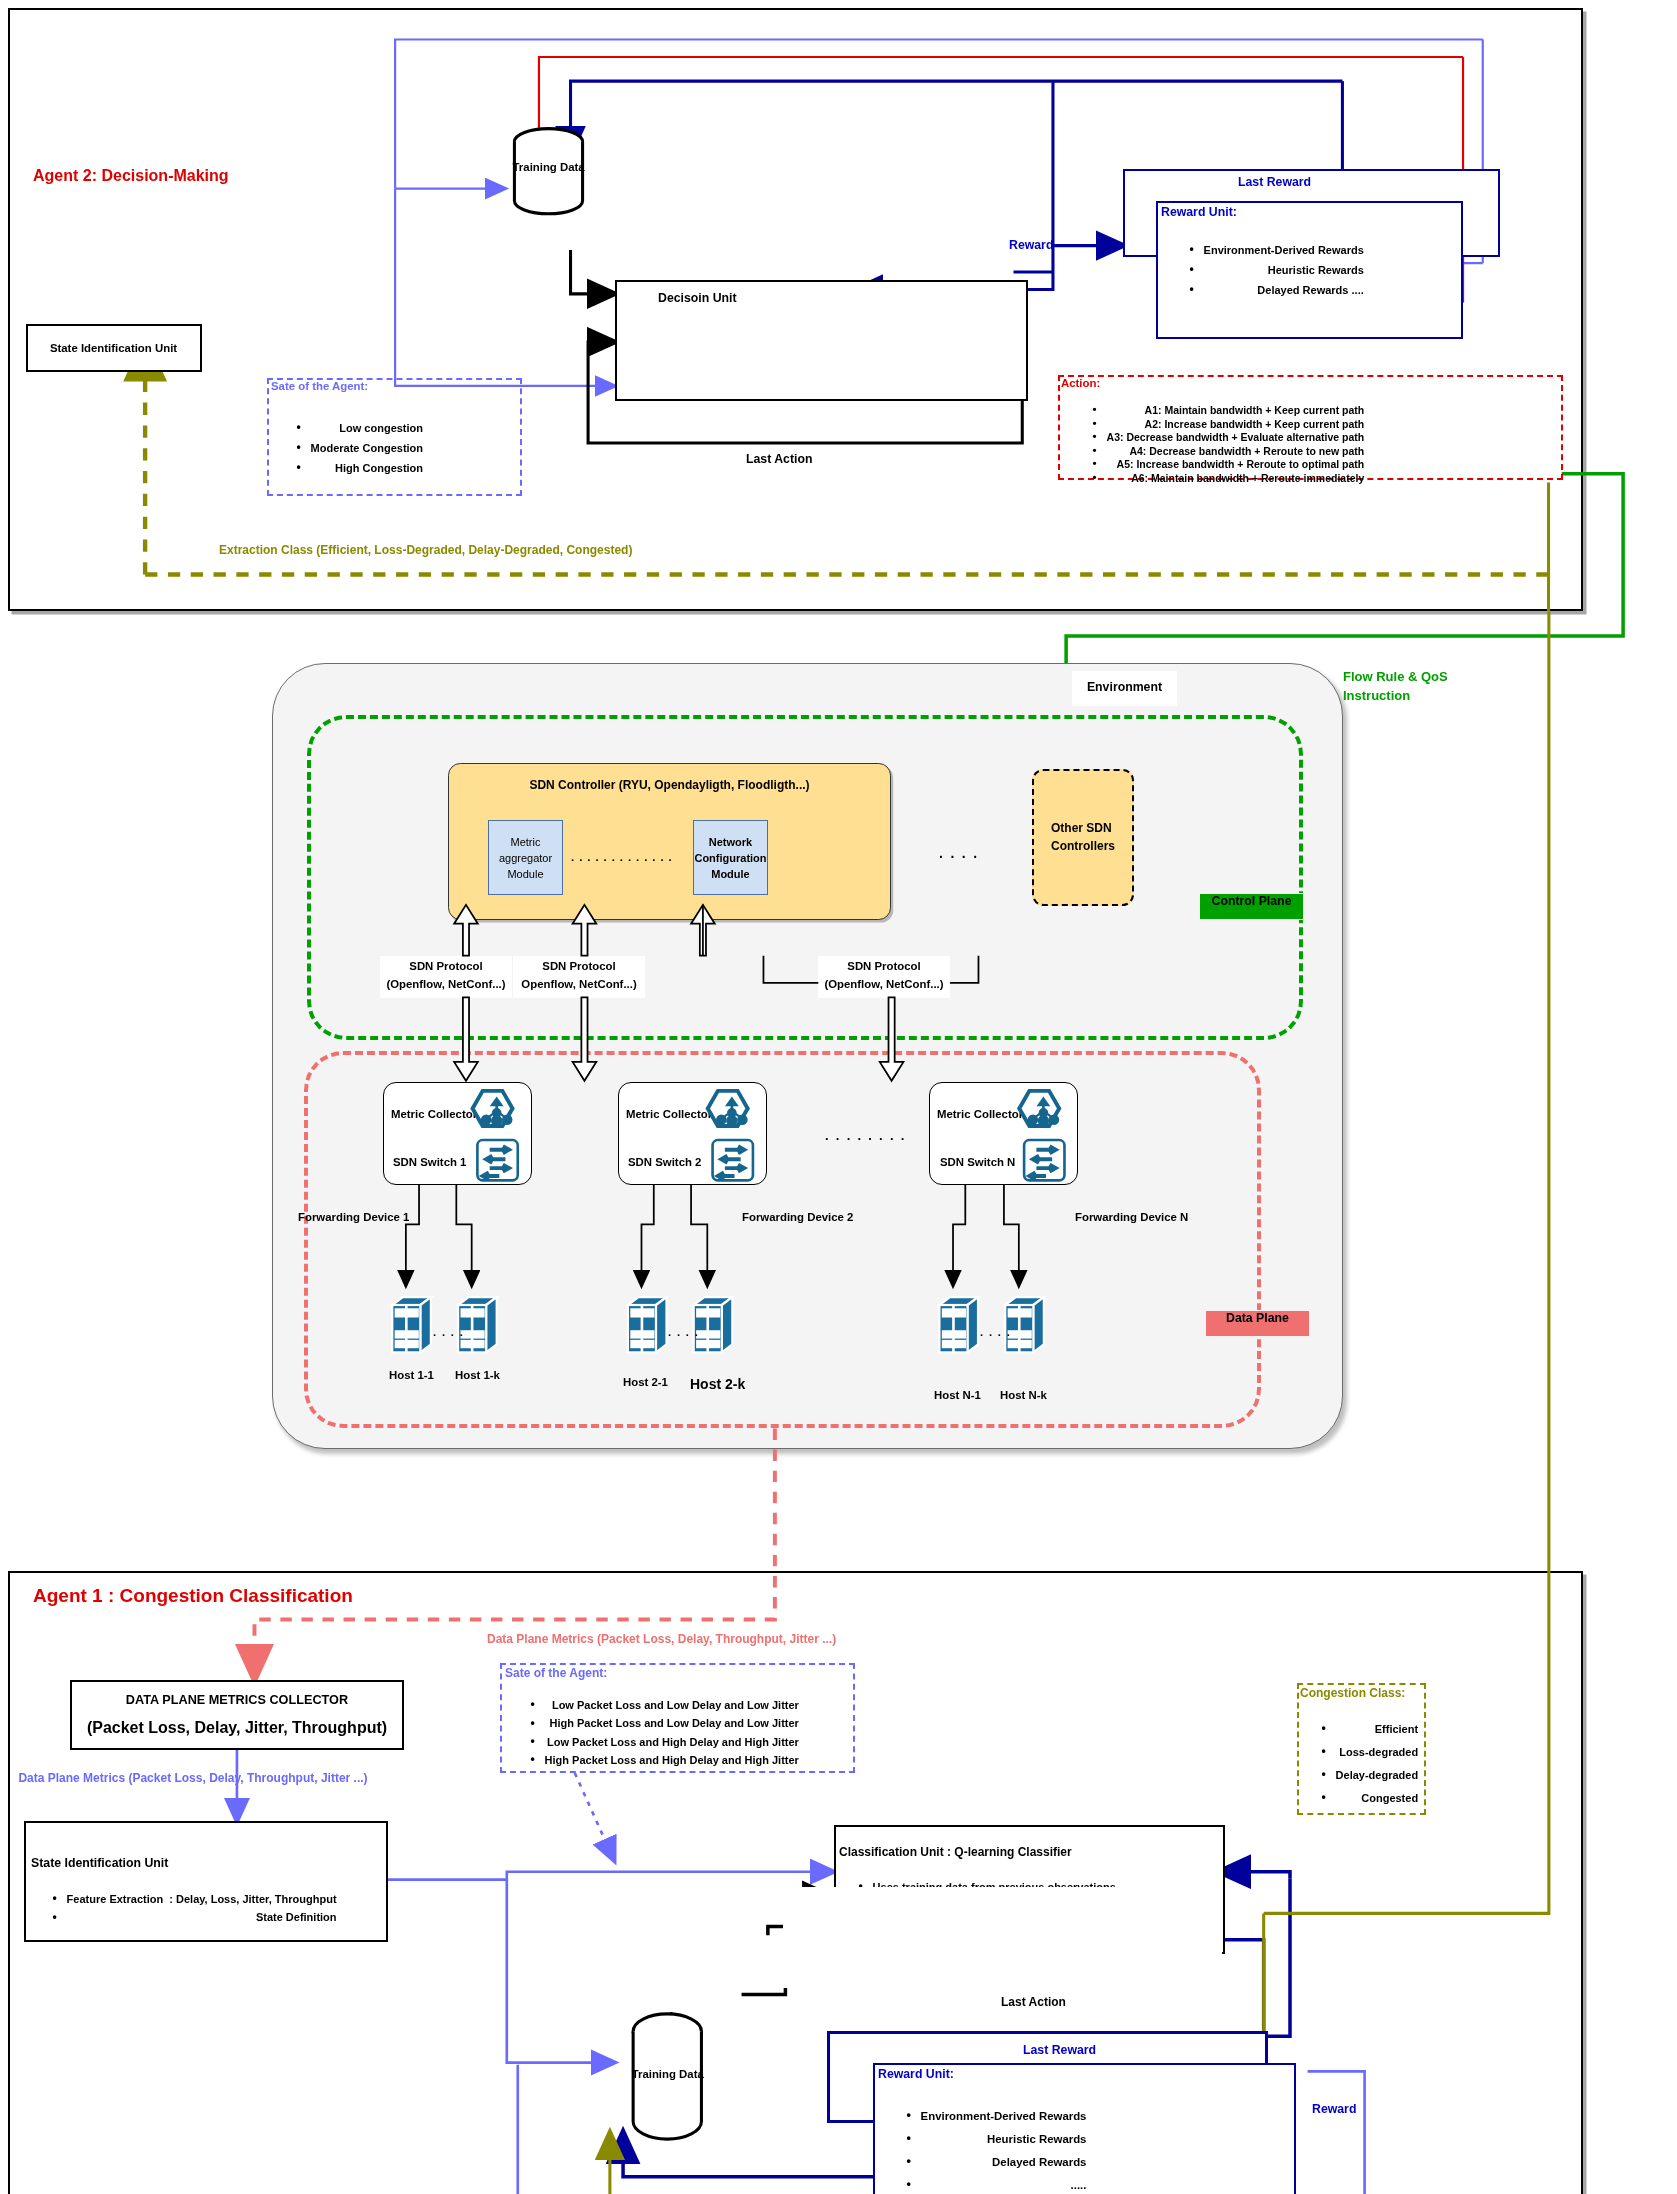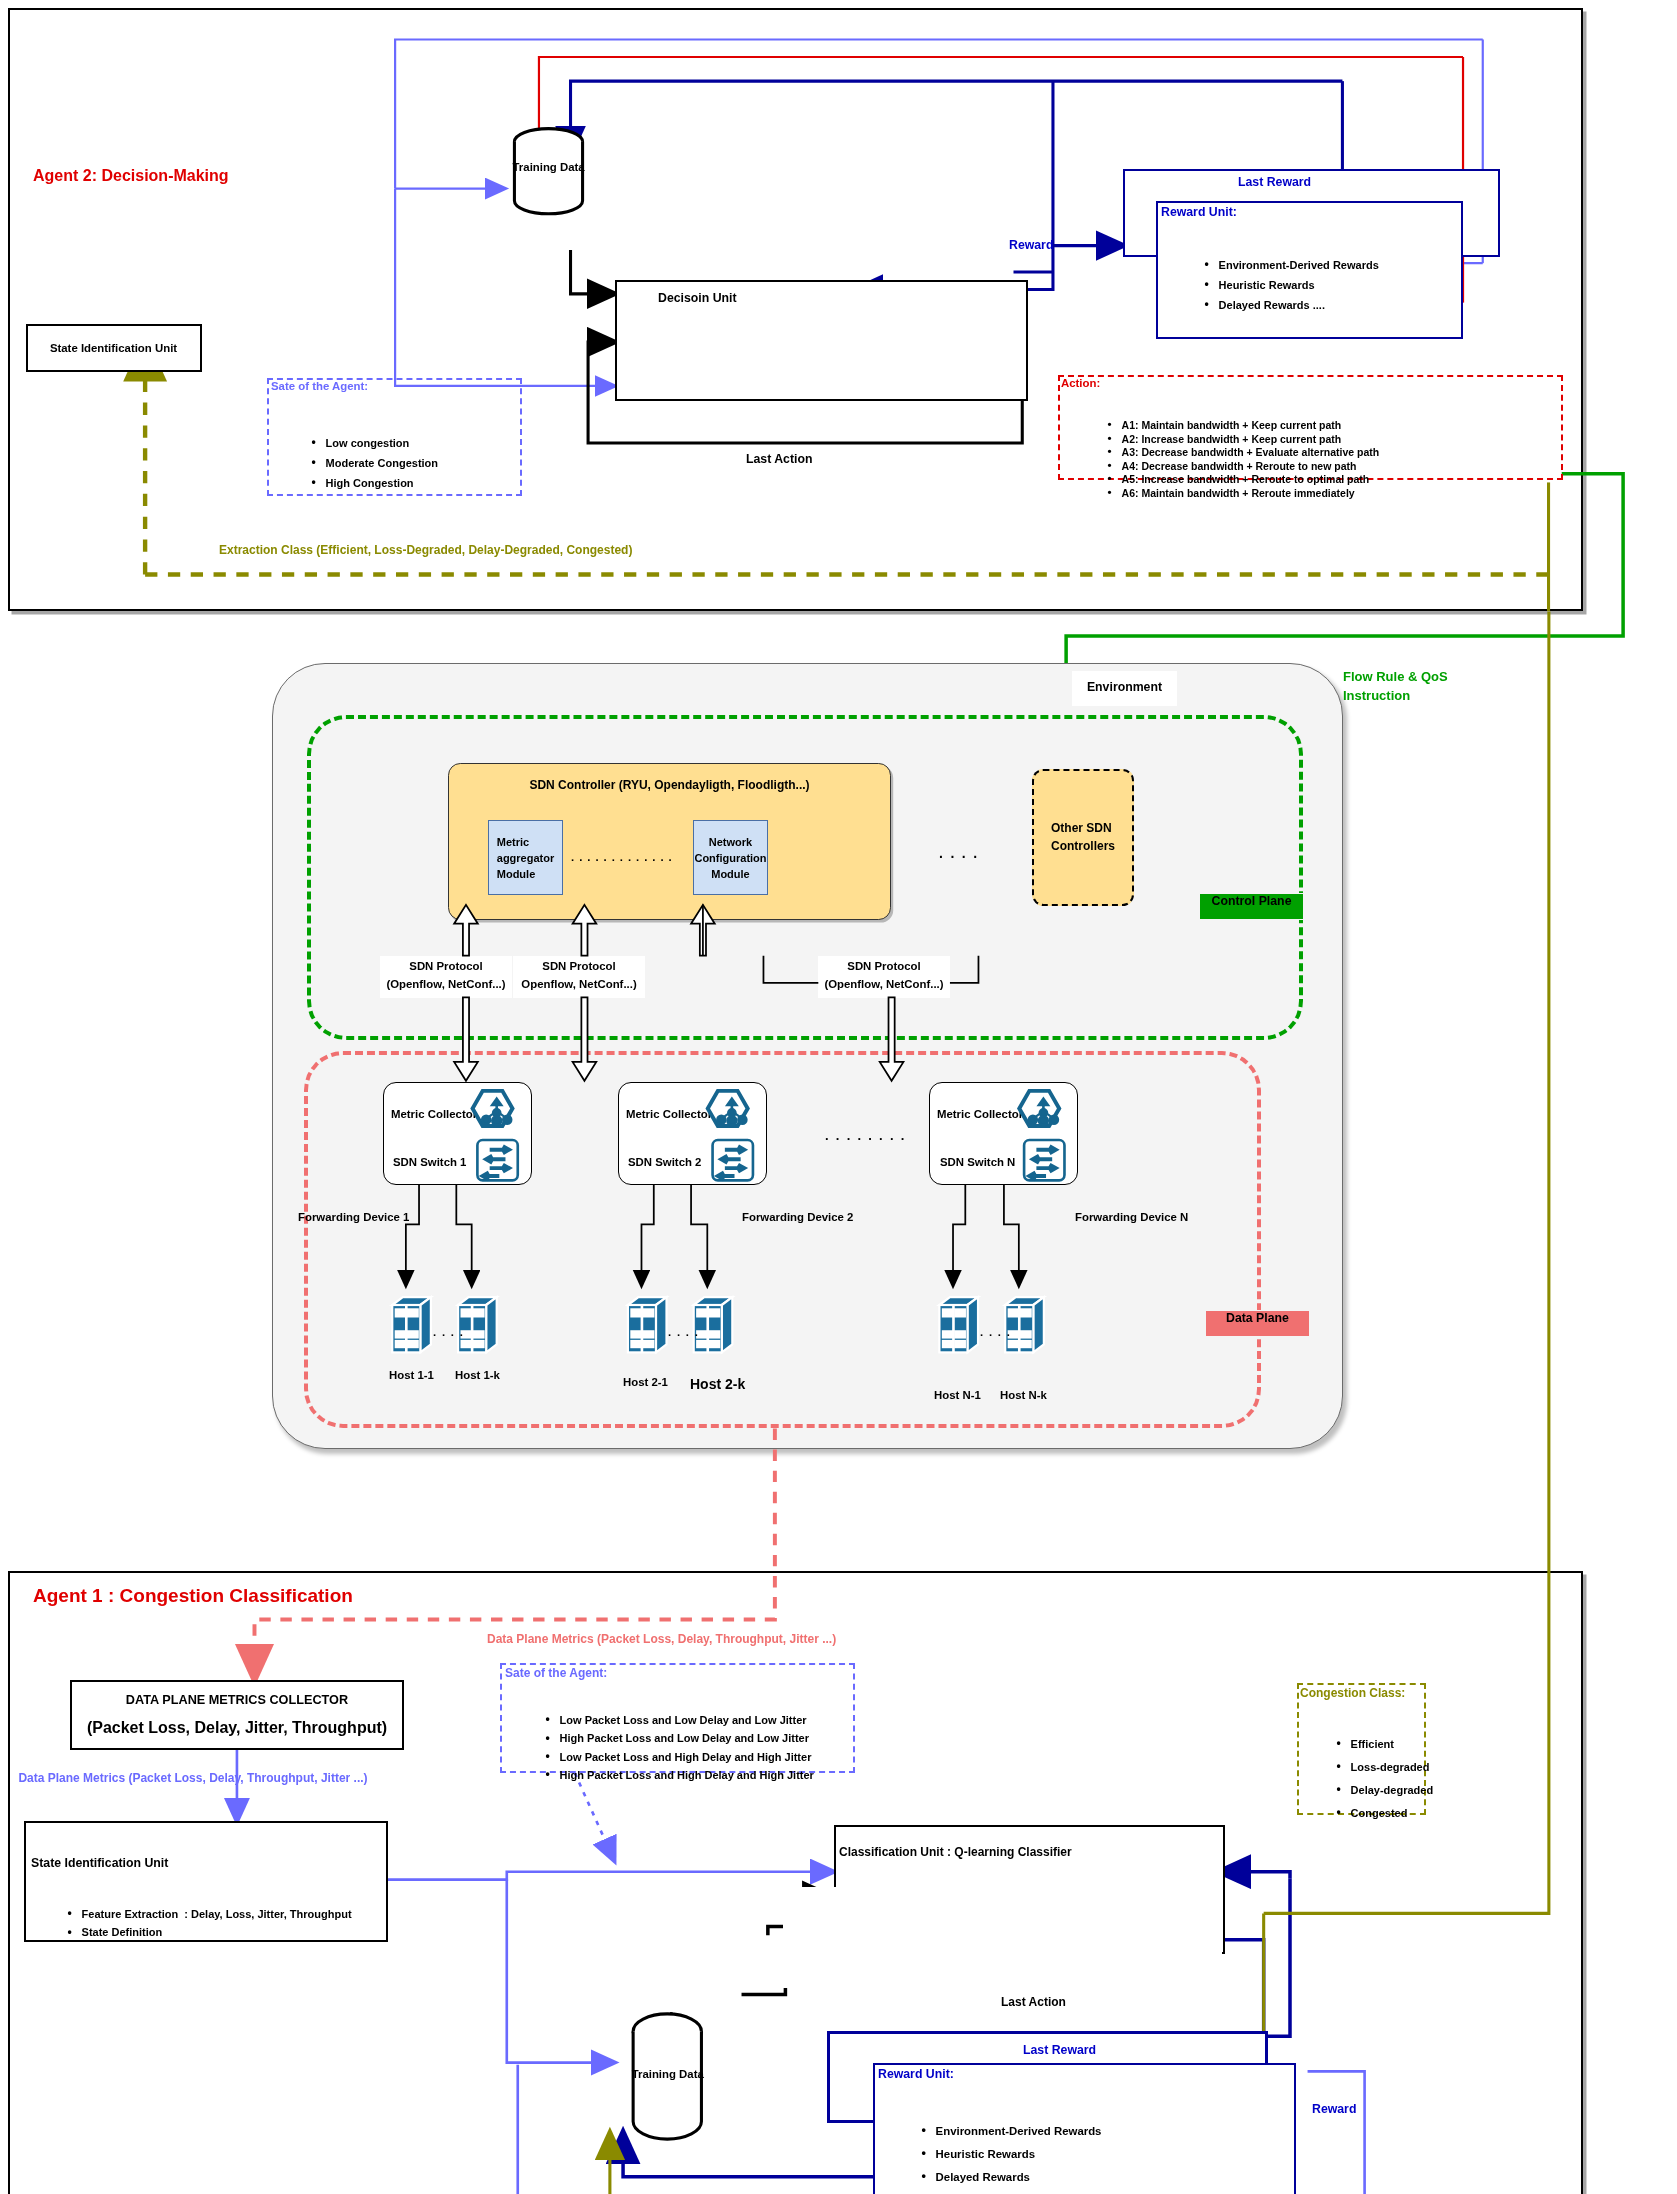--- a/index.html
+++ b/index.html
@@ -12,21 +12,21 @@
   .bluebox{border:2.2px solid #00009a;background:#fff;}
   .dash-blue{border:2.2px dashed #6a6aff;background:transparent;}
   .dash-red{border:2.6px dashed #e00000;background:transparent;}
   .dash-olive{border:2.6px dashed #8a8a00;background:transparent;}
   .lbl-red{color:#e00000;}
   .lbl-blue{color:#0000c8;}
   .lbl-periwinkle{color:#6a6aff;}
   .lbl-olive{color:#8a8a00;}
   .lbl-salmon{color:#f07070;}
   .lbl-green{color:#00a000;}
-  ul.bul{margin:16px;padding:0;list-style:none;}
+  ul.bul{margin:1px;padding:0;list-style:none;text-align:right;}
   ul.bul li{position:relative;padding-left:17.6px;font-weight:bold;color:#000;white-space:pre;}
   ul.bul li:before{content:"\2022";position:absolute;left:3.5px;top:-0.9px;font-size:1.1em;}
   .envpanel{border:1.3px solid #6b6b6b;border-radius:53px;background:#f4f4f4;box-shadow:3.5px 4.4px 4.4px rgba(0,0,0,.25);}
   .ctrl-dash{border:4.4px dashed #00a000;border-radius:39px;}
   .data-dash{border:4.4px dashed #f07070;border-radius:39px;}
   .sdnctrl{background:#ffdf91;border:1.8px solid #333;border-radius:12.3px;box-shadow:2.2px 2.6px 0 rgba(0,0,0,.25);}
   .modbox{background:#cfe0f5;border:1.3px solid #4a6fa5;}
   .othersdn{background:#ffdf91;border:2.2px dashed #000;border-radius:11.4px;}
   .fdev{background:#fff;border:1.8px solid #000;border-radius:13px;}
   .protobox{background:#fff;border:0.4px solid #fff;}
@@ -154,21 +154,21 @@
   <div class="abs badge" style="left:1199px;top:893px;width:105px;height:27px;background:#00a000;font-size:12.3px;">
     <span>Control Plane</span>
   </div>
   <div class="abs badge" style="left:1205px;top:1310px;width:105px;height:27px;background:#f07070;font-size:12.3px;">
     <span>Data Plane</span>
   </div>
 
   <div class="abs sdnctrl" style="left:448px;top:763px;width:443px;height:157px;"></div>
   <div class="txt" style="left:448px;top:778px;width:443px;text-align:center;font-size:12px;">SDN Controller (RYU, Opendayligth, Floodligth...)</div>
   <div class="abs modbox" style="left:488px;top:820px;width:75px;height:75px;display:flex;align-items:center;justify-content:center;">
-    <span style="font-size:11px;font-weight:bold;text-align:left;white-space:pre;line-height:16px;">Metric
+    <span style="font-size:11px;font-weight:normal;text-align:center;white-space:pre;line-height:16px;">Metric
 aggregator
 Module</span>
   </div>
   <div class="txt" style="left:571px;top:851px;font-size:11.4px;letter-spacing:0.9px;">. . . . . . . . . . . . .</div>
   <div class="abs modbox" style="left:693px;top:820px;width:75px;height:75px;display:flex;align-items:center;justify-content:center;">
     <span style="font-size:11px;font-weight:bold;text-align:center;white-space:pre;line-height:16px;">Network
 Configuration
 Module</span>
   </div>
   <div class="txt" style="left:939px;top:845px;font-size:14px;letter-spacing:1.8px;">. . . .</div>

